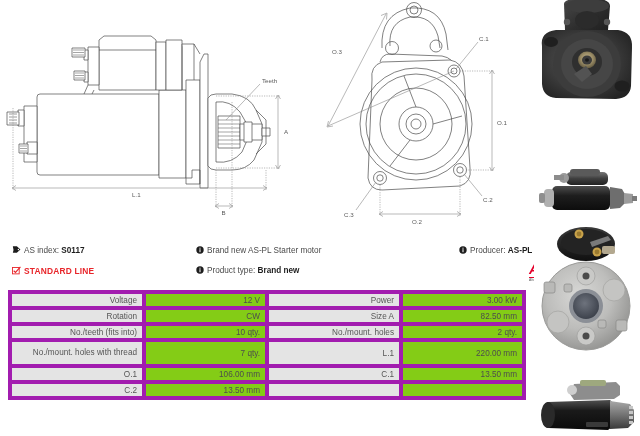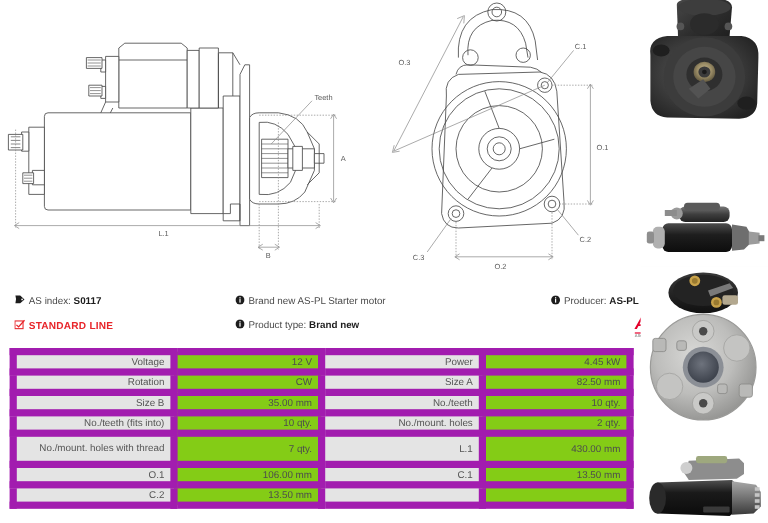--- a/index.html
+++ b/index.html
@@ -88,21 +88,21 @@
   #spec-table {
     position: absolute;
     left: 8px; top: 290px;
     width: 514px;
     border-collapse: collapse;
     table-layout: fixed;
     font-size: 8.2px;
     color: #565656;
   }
   #spec-table td {
-    border: 6px solid #a21caf;
+    border: 4px solid #a21caf;
     height: 16px;
     padding: 1px 5px 1px 4px;
     vertical-align: middle;
   }
   #spec-table td.k {
     background: #e4e4e4;
     text-align: right;
     color: #555555;
   }
   #spec-table td.v {
@@ -369,45 +369,39 @@
         <col class="c1">
         <col class="c2">
         <col class="c3">
         <col class="c4">
       </colgroup>
     <tbody>
       <tr>
         <td class="k">Voltage</td>
         <td class="v">12 V</td>
         <td class="k">Power</td>
-        <td class="v">4.45 kW</td>
+        <td class="v">3.00 kW</td>
       </tr>
       <tr>
         <td class="k">Rotation</td>
         <td class="v">CW</td>
         <td class="k">Size A</td>
         <td class="v">82.50 mm</td>
-      </tr>
-      <tr>
-        <td class="k">Size B</td>
-        <td class="v">35.00 mm</td>
-        <td class="k">No./teeth</td>
-        <td class="v">10 qty.</td>
       </tr>
       <tr>
         <td class="k">No./teeth (fits into)</td>
         <td class="v">10 qty.</td>
         <td class="k">No./mount. holes</td>
         <td class="v">2 qty.</td>
       </tr>
       <tr>
         <td class="k tall" style="height:26px;">No./mount. holes with thread</td>
         <td class="v">7 qty.</td>
         <td class="k">L.1</td>
-        <td class="v">430.00 mm</td>
+        <td class="v">220.00 mm</td>
       </tr>
       <tr>
         <td class="k">O.1</td>
         <td class="v">106.00 mm</td>
         <td class="k">C.1</td>
         <td class="v">13.50 mm</td>
       </tr>
       <tr>
         <td class="k">C.2</td>
         <td class="v">13.50 mm</td>

